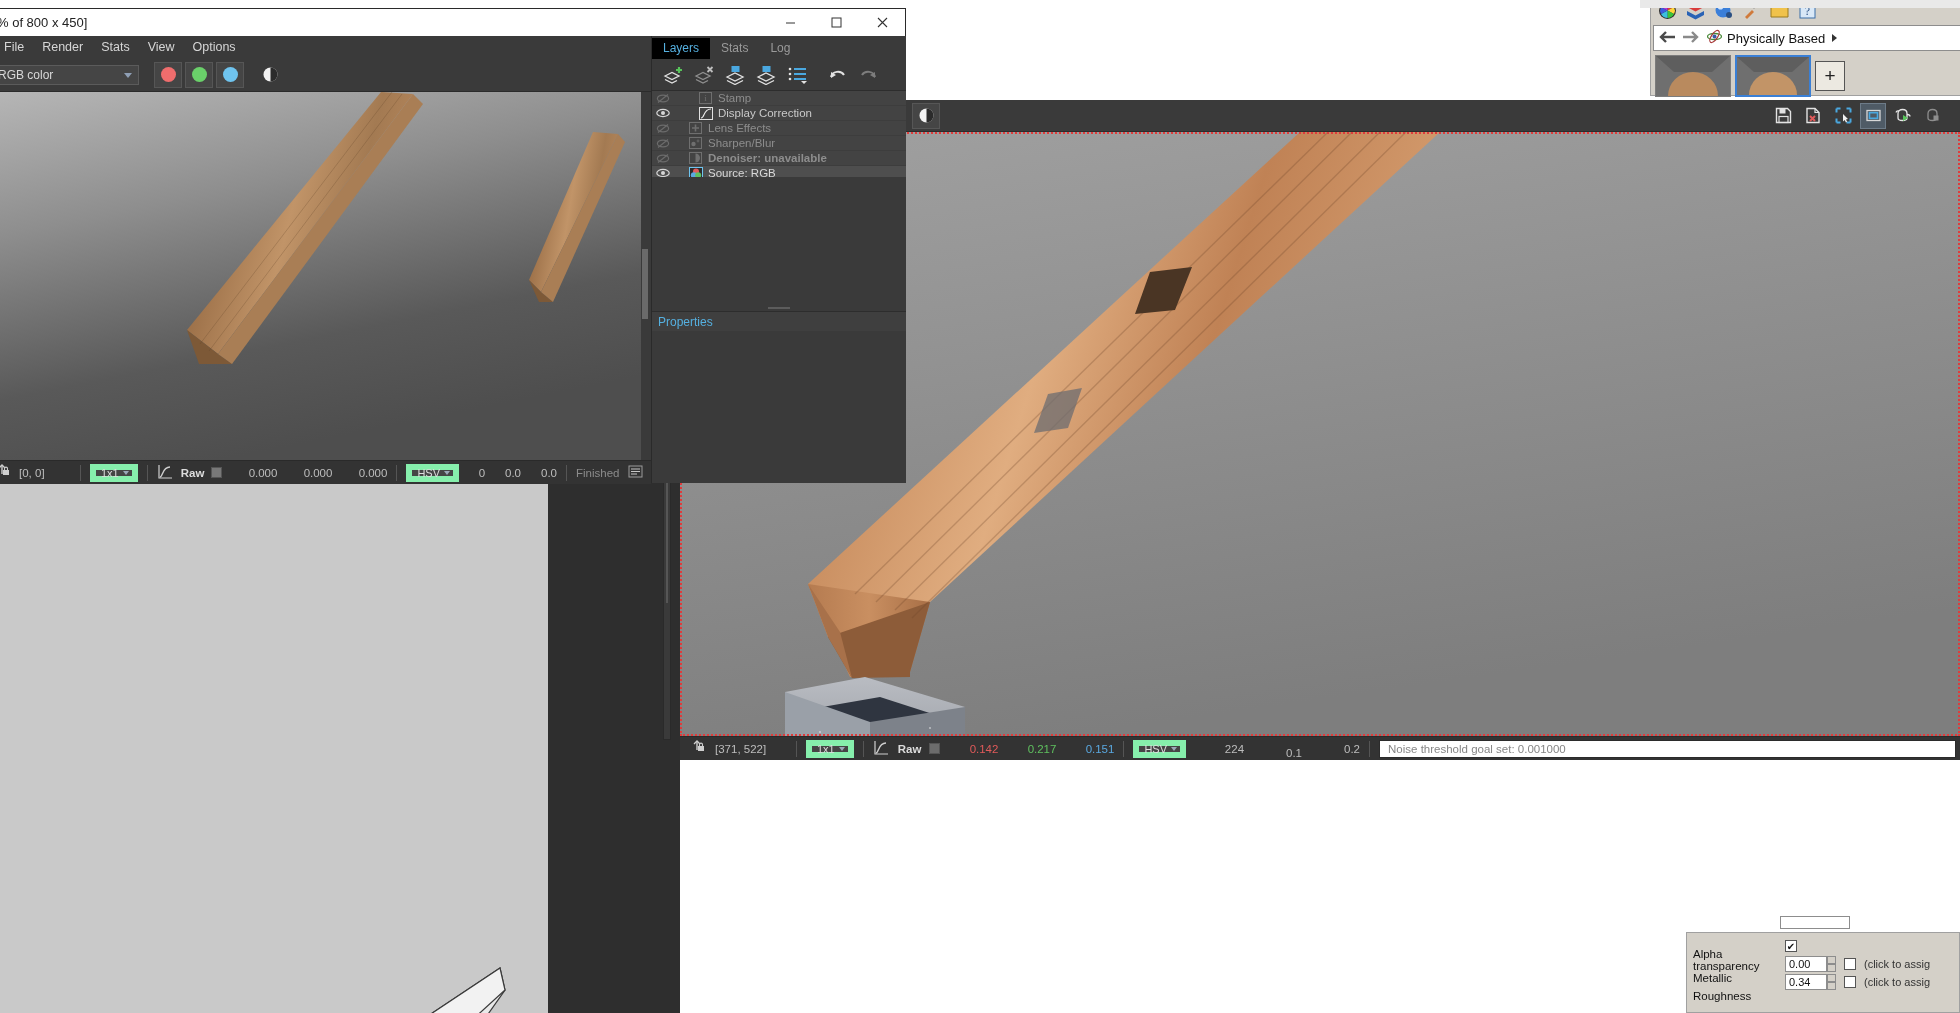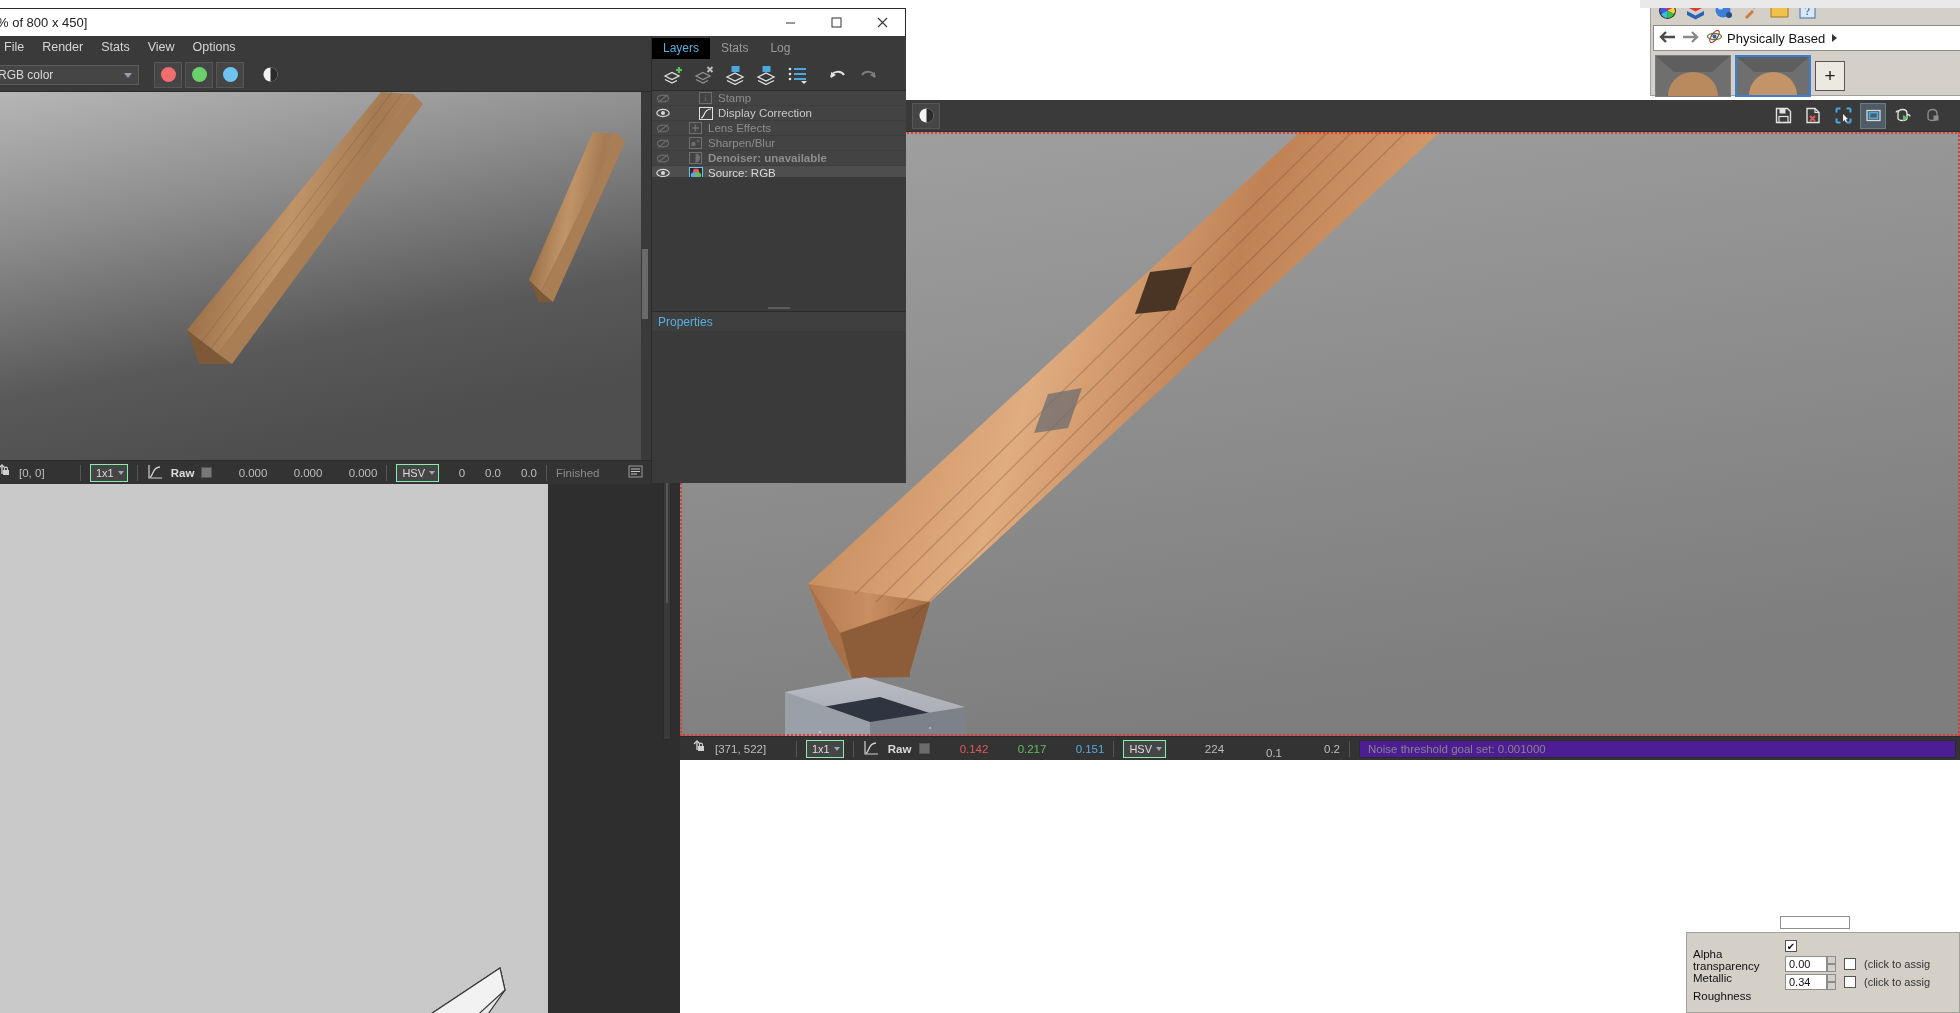--- a/index.html
+++ b/index.html
@@ -46,21 +46,21 @@
   .tbtn { width: 26px; height: 26px; display:flex; align-items:center; justify-content:center; margin:0 2px; }
   .tbtn.sel { background:#4f5b66; border:1px solid #6d7b88; }
 
   .statusbar {
     height: 24px; background: #333333; border-top: 1px solid #2a2a2a;
     display: flex; align-items: center; font-size: 11.5px; color: #bdbdbd;
   }
   .sb-sep { width:1px; height:16px; background:#555; margin:0 9px; }
   .sb-num { width: 46px; text-align: right; }
   .combo-sm {
-    height: 18px; min-width: 34px; background:#454545; border:1px solid #86efac;
+    height: 18px; min-width: 34px; background:#454545; border:6px solid #86efac;
     color:#ddd; font-size:11px; display:flex; align-items:center;
     padding: 0 13px 0 5px; position: relative;
   }
   .combo-sm .carat { position:absolute; right:3px; top:50%; margin-top:-2px;
     border-left:3px solid transparent; border-right:3px solid transparent;
     border-top:4px solid #9aa8b8; }
   .swatch { width:11px; height:11px; background:#787878; border:1px solid #555; }
 
   
   .lp-tabs { height: 23px; background:#3a3a3a; display:flex; align-items:flex-end; font-size:12px; }
@@ -266,21 +266,21 @@
       <span class="sb-num" style="margin-left:12px;color:#5aa8e0;">0.151</span>
       <div class="sb-sep"></div>
       <div class="combo-sm" style="min-width:42px;">
         <span>HSV</span>
           <i class="carat"></i>
       </div>
       <span class="sb-num" style="margin-left:12px;">224</span>
       <span class="sb-num" style="margin-left:12px;margin-top:8px;">0.1</span>
       <span class="sb-num" style="margin-left:12px;">0.2</span>
       <div class="sb-sep"></div>
-      <div style="flex:1;height:18px;background:#4c1d95;border:1px solid #2b2b2b;
+      <div style="flex:1;height:18px;background:#ffffff;border:1px solid #2b2b2b;
                   display:flex;align-items:center;padding-left:8px;margin-right:4px;color:#868686;">
         <span>Noise threshold goal set: 0.001000</span>
       </div>
     </div>
   </div>
 
   <div class="vfb" style="left:-8px;top:8px;width:914px;height:475px;border:1px solid #2a2a2a;">
 
     <div class="vfb-title">
       <span>% of 800 x 450]</span>

